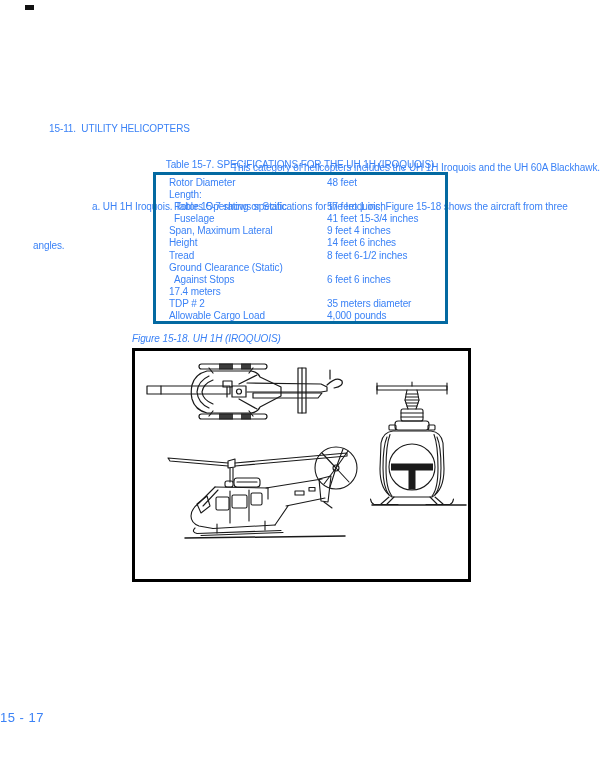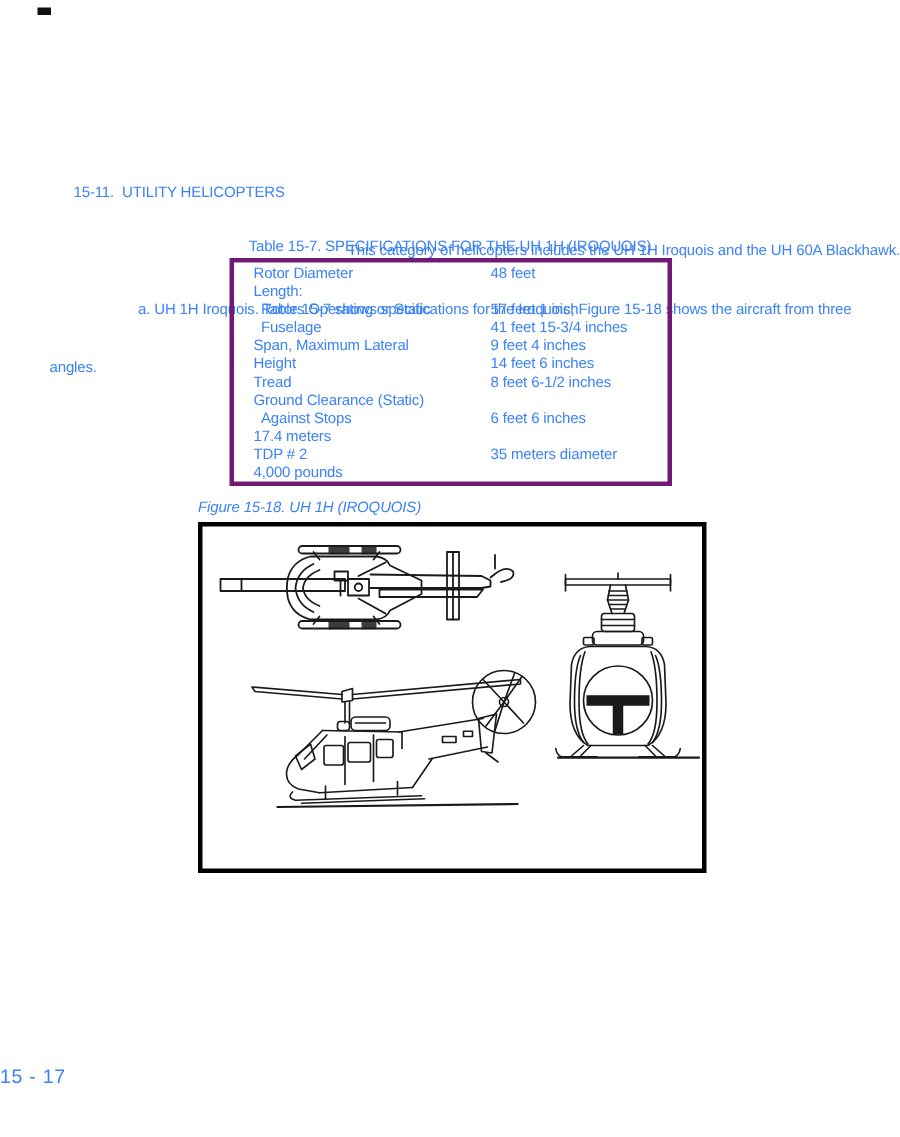--- a/index.html
+++ b/index.html
@@ -19,21 +19,21 @@
   .l-para2  { margin-left:92px; }
   .l-para3  { margin-left:33px; }
 
   
   .table-title {
     position:absolute; left:140px; top:159px; width:320px;
     text-align:center; font-size:10px; letter-spacing:-0.1px;
   }
   .spec-table {
     position:absolute; left:153px; top:172px; width:295px; height:152px;
-    border:3px solid #701a75; box-sizing:border-box;
+    border:3px solid #0369a1; box-sizing:border-box;
     padding:2px 0 0 13px; font-size:10px; letter-spacing:-0.1px;
   }
   .spec-row { display:grid; grid-template-columns:158px auto; height:12.1px; line-height:12.1px; white-space:nowrap; }
   .spec-row.indent .spec-label { padding-left:5px; }
 
   
   .figure-caption {
     position:absolute; left:132px; top:333px; width:339px;
     text-align:left; font-size:10px; letter-spacing:-0.1px;font-style:italic;
   }
@@ -103,20 +103,21 @@
           <span class="spec-value">6 feet 6 inches</span>
         </div>
         <div class="spec-row">
           <span class="spec-value">17.4 meters</span>
         </div>
         <div class="spec-row">
           <span class="spec-label">TDP # 2</span>
           <span class="spec-value">35 meters diameter</span>
         </div>
         <div class="spec-row">
+          <span class="spec-label">Allowable Cargo Load</span>
           <span class="spec-value">4,000 pounds</span>
         </div>
       </div>
   </div>
 
   <div class="figure-caption">Figure 15-18. UH 1H (IROQUOIS)</div>
 
   <div class="figure-box">
     <svg width="333" height="228" viewBox="0 0 333 228">
 

